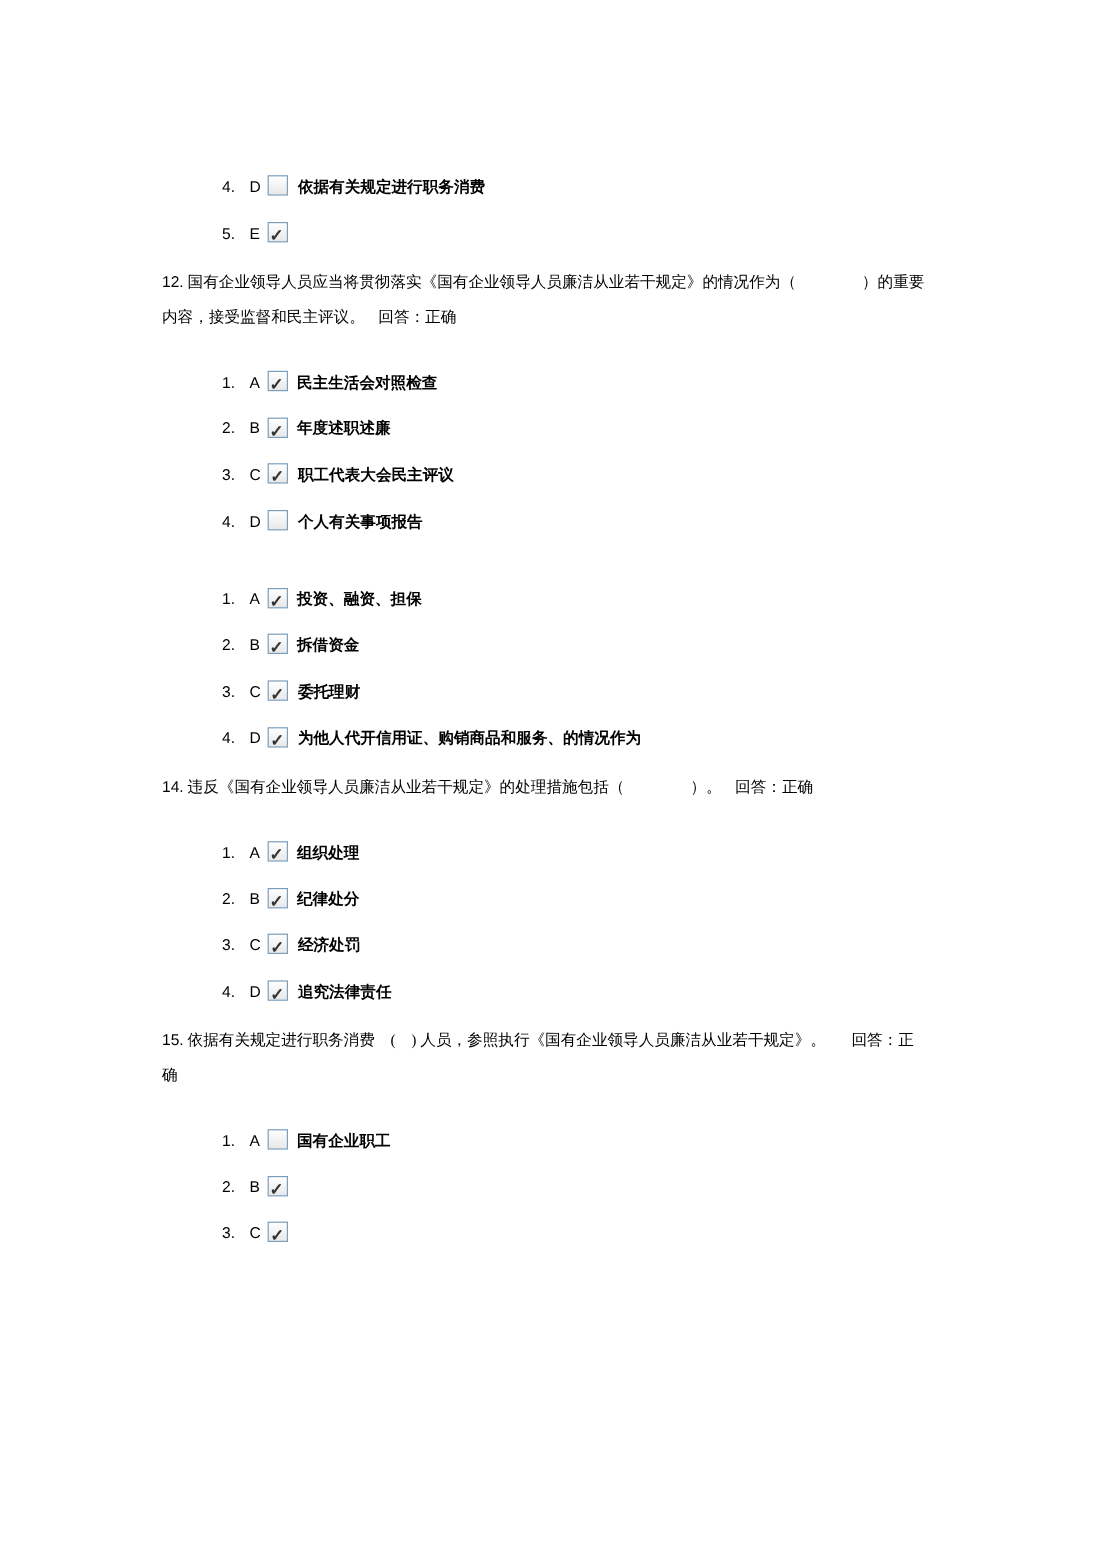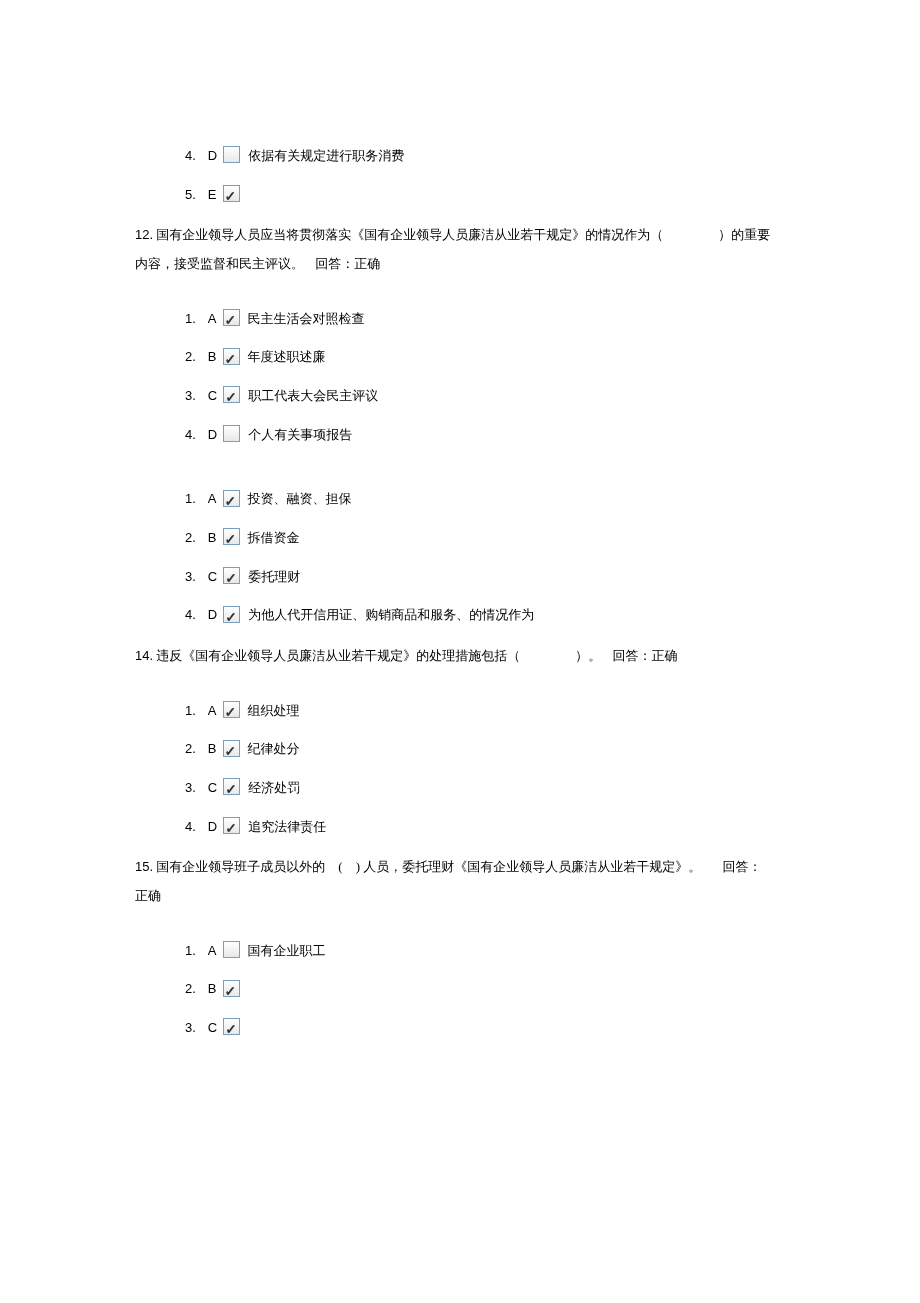--- a/index.html
+++ b/index.html
@@ -40,20 +40,21 @@
     .option-num {
       margin-right: 12px;
       font-family: Arial, sans-serif;
     }
     .option-letter {
       font-family: Arial, sans-serif;
       margin-right: 2px;
     }
     .option-text {
       margin-left: 4px;
+      font-weight: bold;
     }
     .question-row {
       margin: 6px 14px 2px 0;
       line-height: 2.2;
     }
     .qnum {
       font-family: Arial, sans-serif;
     }
     .blank {
       display: inline-block;
@@ -179,21 +180,21 @@
     <span class="option-num">4.</span>
     <span class="option-letter">D</span>
     <span class="checkbox-img checked"></span>
     <span class="option-text">追究法律责任</span>
   </div>
 </div>
 
 <div class="question-block">
   <div class="question-row">
     <span class="qnum">15.</span>
-    <span>国有企业领导班子成员以外的　(　) 人员，委托理财《国有企业领导人员廉洁从业若干规定》。</span>
+    <span>依据有关规定进行职务消费　(　) 人员，参照执行《国有企业领导人员廉洁从业若干规定》。</span>
     <span class="answer-right">回答：正确</span>
   </div>
   <div class="spacer"></div>
   <div class="option-row">
     <span class="option-num">1.</span>
     <span class="option-letter">A</span>
     <span class="checkbox-img"></span>
     <span class="option-text">国有企业职工</span>
   </div>
   <div class="option-row">

